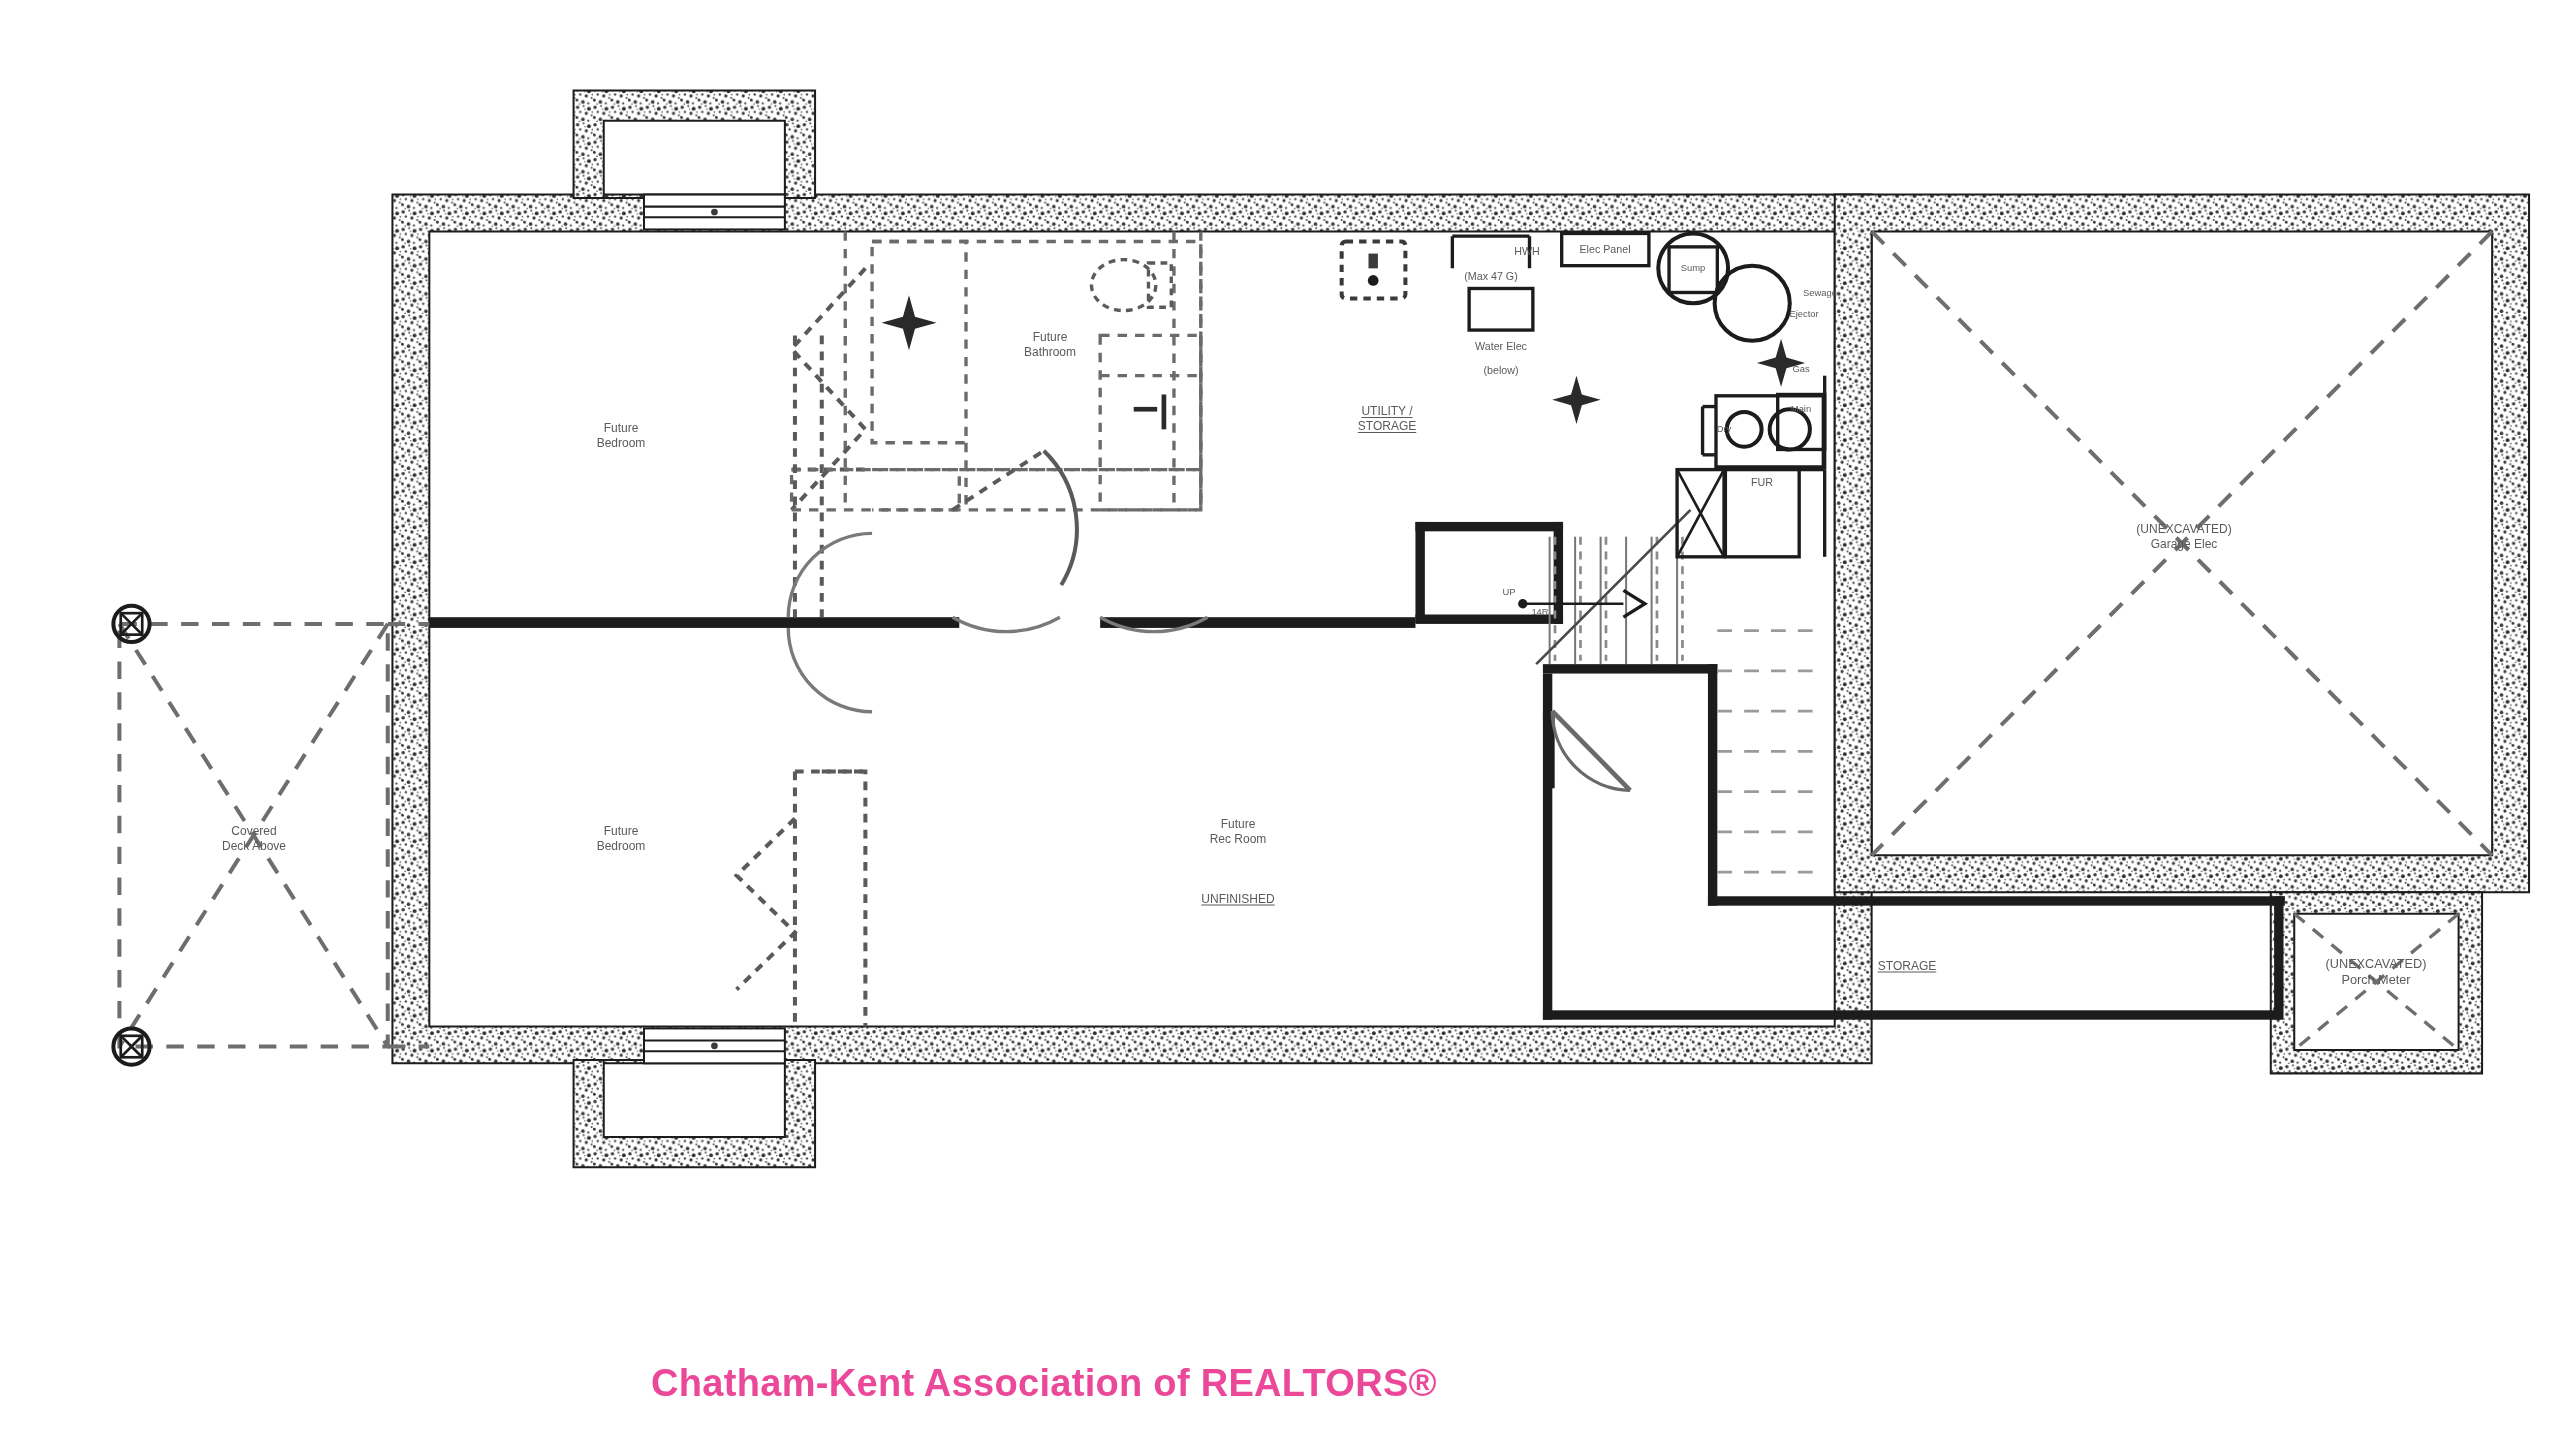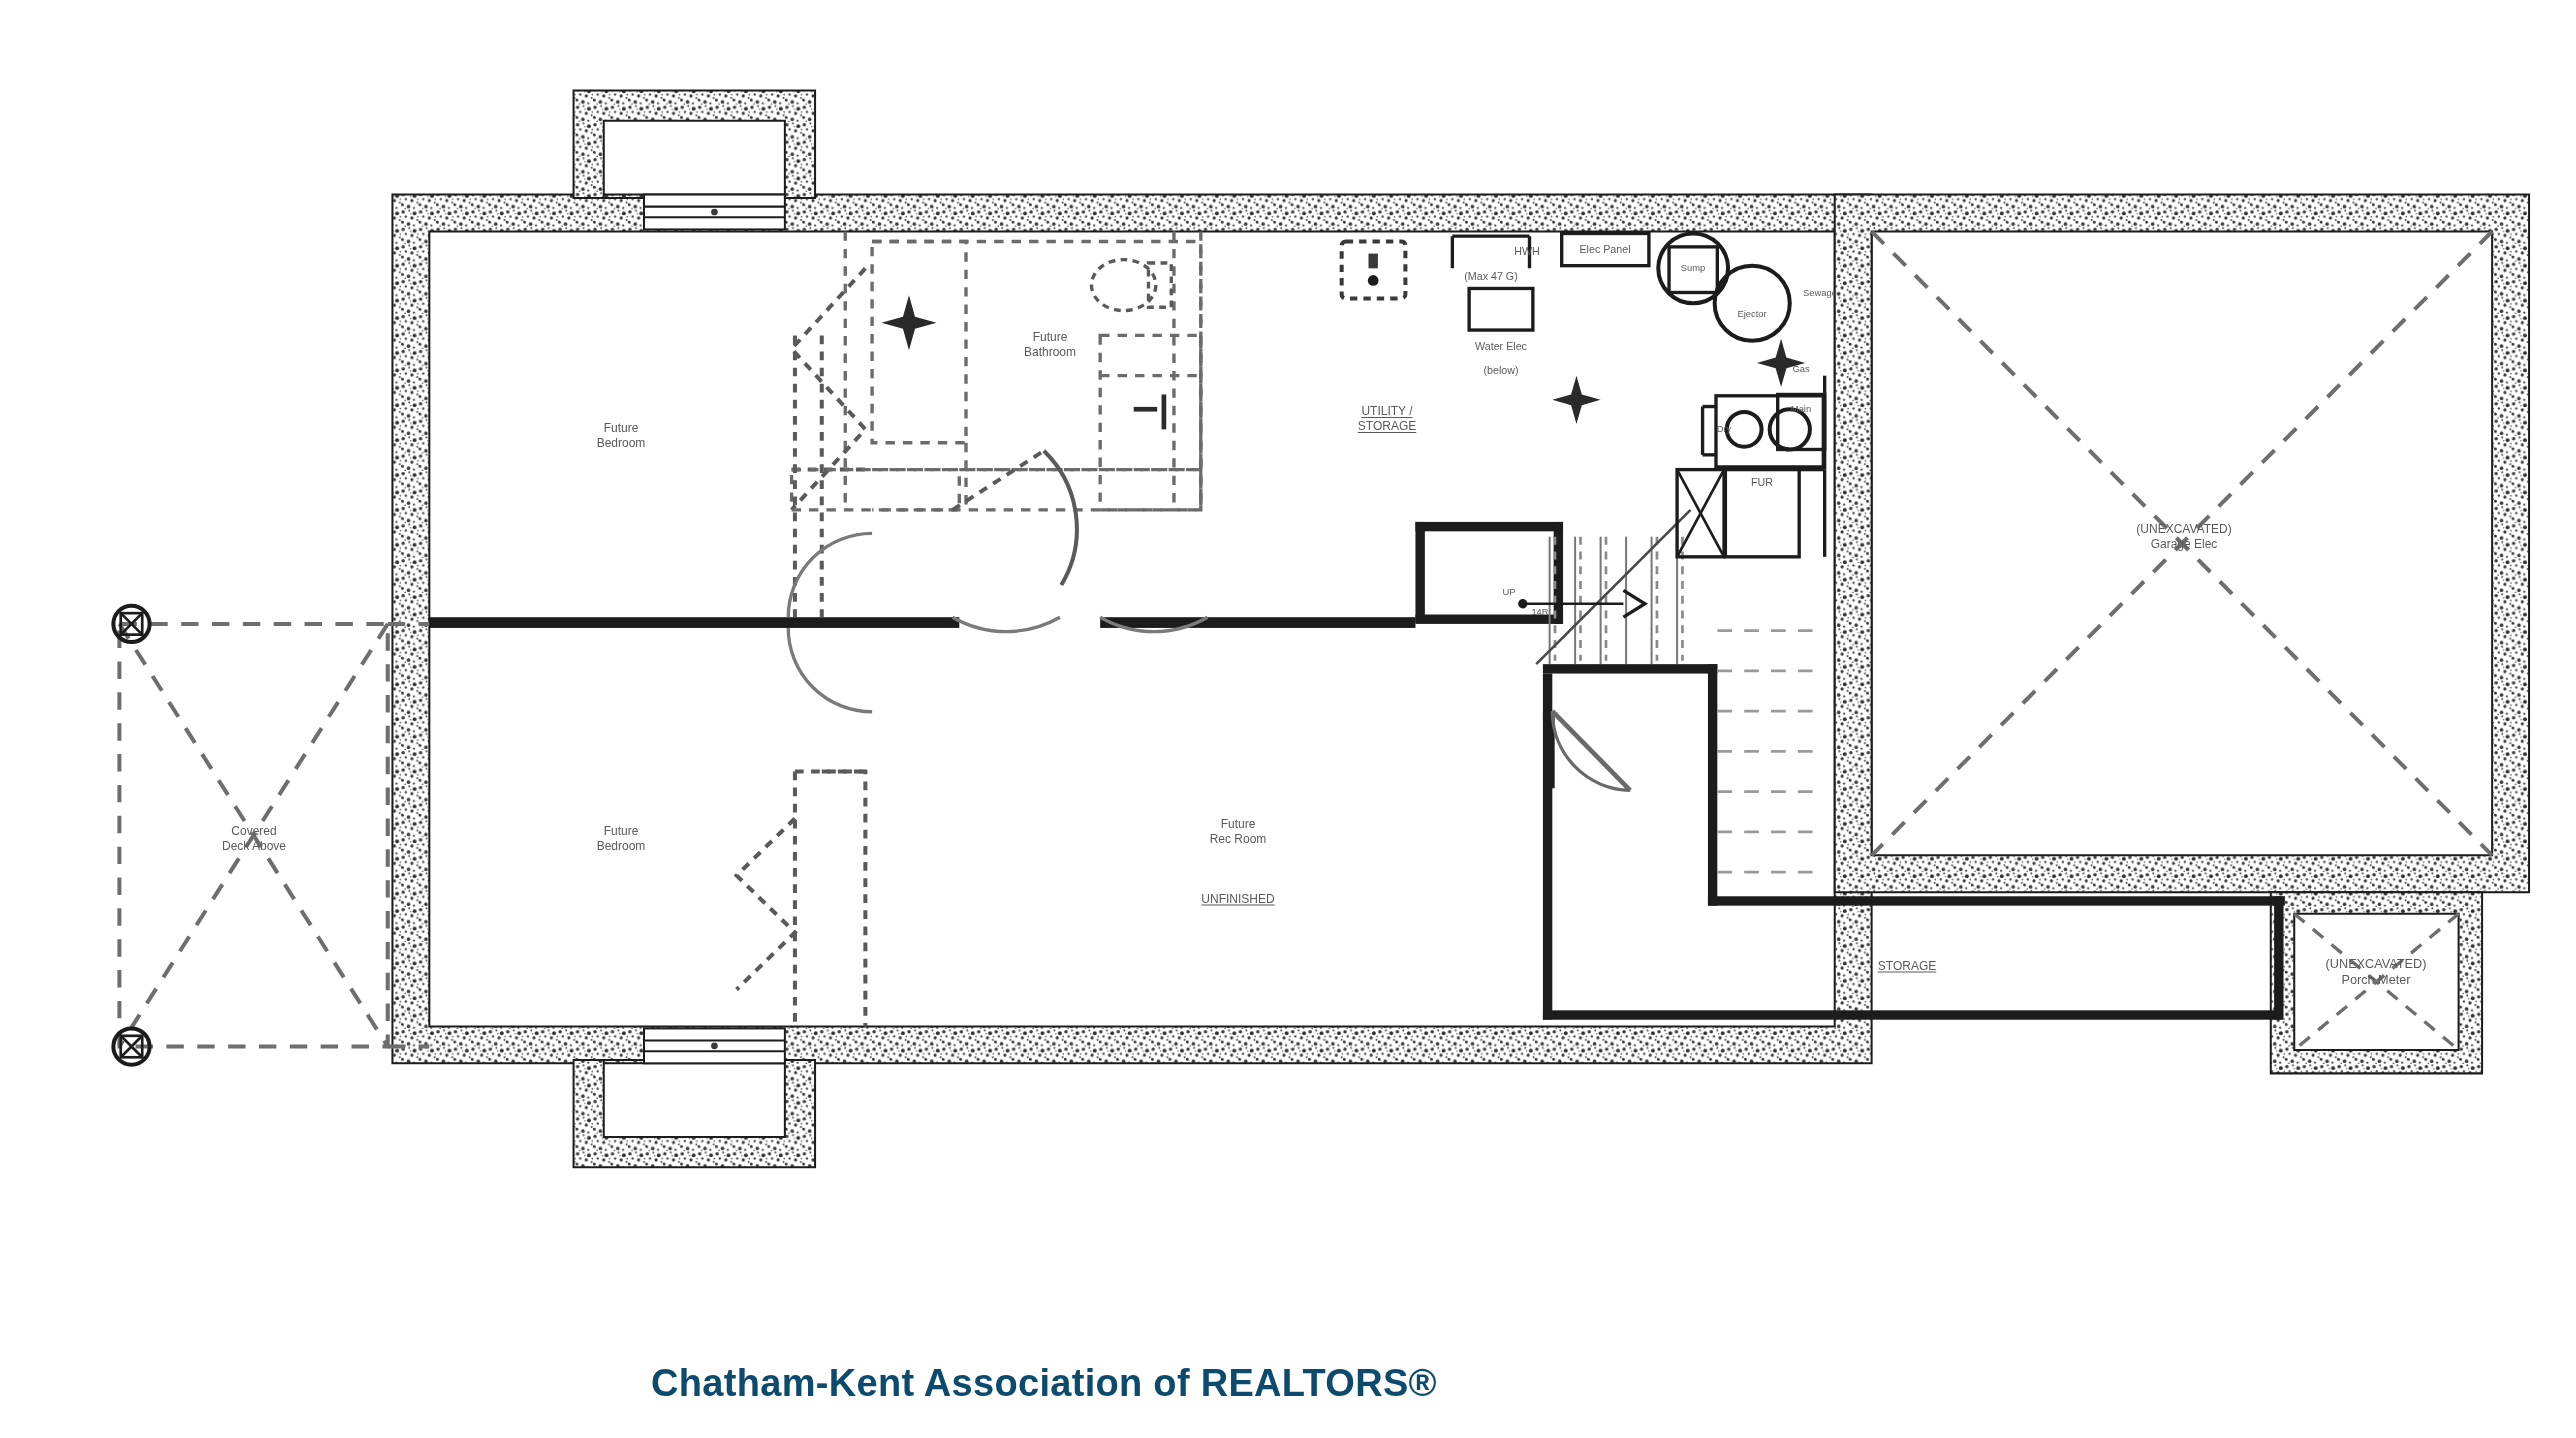--- a/index.html
+++ b/index.html
@@ -7,21 +7,21 @@
   body{
     width:2576px;height:1439px;position:relative;overflow:hidden;
     font-family:"Liberation Sans","DejaVu Sans",sans-serif;
     color:#4a4a4a;
   }
   #plan-root{position:absolute;left:0;top:0;width:2576px;height:1439px;}
   svg#plan-svg{position:absolute;left:0;top:0;width:2576px;height:1439px;display:block;}
 
   .footer-credit{
     position:absolute;left:0;top:1362px;width:2088px;text-align:center;
-    font-size:38px;font-weight:bold;color:#0c4a6e;letter-spacing:0.3px;
+    font-size:38px;font-weight:bold;color:#ec4899;letter-spacing:0.3px;
     font-family:"Liberation Sans","DejaVu Sans",sans-serif;
   }
 
   
   .lbl{
     position:absolute;text-align:center;color:#5a5a5a;
     font-family:"Liberation Sans","DejaVu Sans",sans-serif;
     line-height:1.25;white-space:nowrap;
     transform:translate(-50%,-50%);
   }
@@ -345,21 +345,21 @@
   <div class="lbl lbl-tiny" style="left:1491px;top:277px;">(Max 47 G)</div>
 
   <div class="lbl lbl-tiny" style="left:1501px;top:347px;">Water Elec</div>
   <div class="lbl lbl-tiny" style="left:1501px;top:371px;">(below)</div>
 
   <div class="lbl lbl-tiny" style="left:1605px;top:250px;">Elec Panel</div>
 
   <div class="lbl lbl-micro" style="left:1693px;top:268px;">Sump</div>
 
   <div class="lbl lbl-micro" style="left:1820px;top:293px;">Sewage</div>
-  <div class="lbl lbl-micro" style="left:1752px;top:314px;">Ejector</div>
+  <div class="lbl lbl-micro" style="left:1804px;top:314px;">Ejector</div>
 
   <div class="lbl lbl-micro" style="left:1801px;top:369px;">Gas</div>
   <div class="lbl lbl-micro" style="left:1801px;top:409px;">Main</div>
 
   <div class="lbl lbl-micro" style="left:1724px;top:429px;">Dry</div>
 
   <div class="lbl lbl-tiny" style="left:1762px;top:483px;">FUR</div>
 
   <div class="lbl lbl-micro" style="left:1509px;top:592px;">UP</div>
   <div class="lbl lbl-micro" style="left:1509px;top:612px;margin-left:31px;">14R</div>

